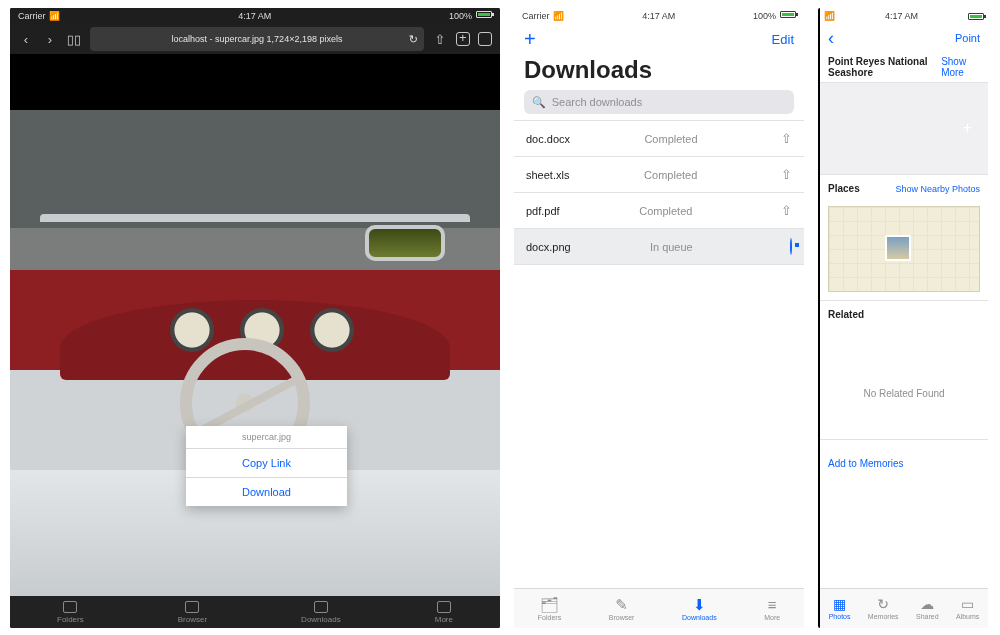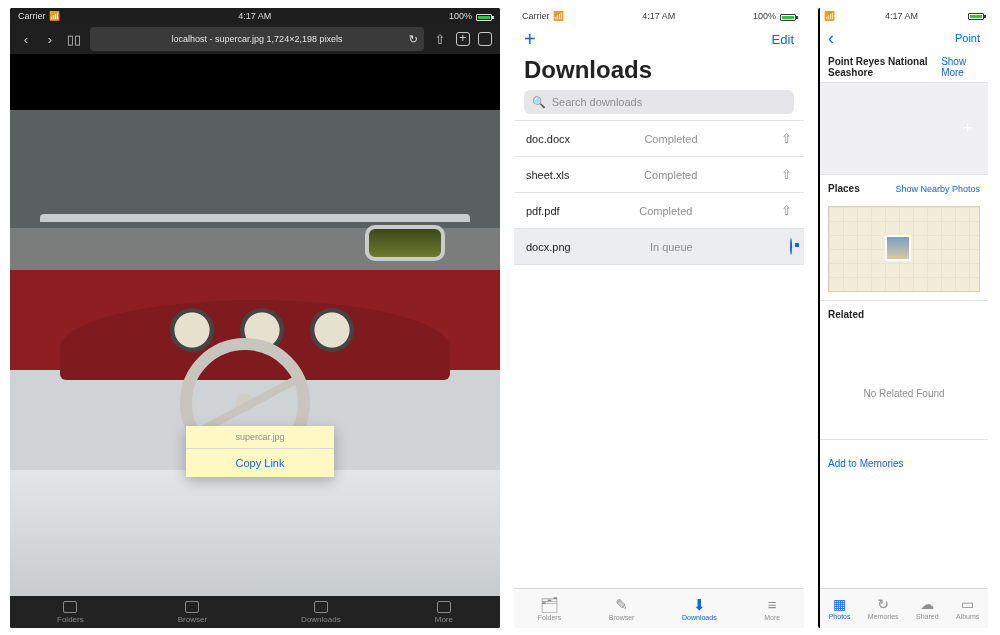--- a/index.html
+++ b/index.html
@@ -26,21 +26,21 @@
   .panel3 { width: 170px; height: 620px; border-left: 2px solid #000; }
 
   
   .statusbar {
     height: 16px;
     display:flex; align-items:center; justify-content:space-between;
     font-size: 9px; color:#3a3a3a;
     padding: 0 8px;
   }
   .panel1 .statusbar { color:#ddd; background:#1e1e1e; }
-  .statusbar .left, .statusbar .right { display:flex; align-items:flex-end; gap:4px; }
+  .statusbar .left, .statusbar .right { display:flex; align-items:flex-start; gap:4px; }
   .battery {
     width:16px;height:7px;border:1px solid currentColor;border-radius:1px;position:relative;
   }
   .battery::after{content:"";position:absolute;right:-3px;top:1px;width:2px;height:3px;background:currentColor;}
   .battery .fill{position:absolute;left:1px;top:1px;bottom:1px;width:12px;background:#3ac142;}
 
   
   .toolbar1 {
     height: 30px; background:#1f1f1f;
     display:flex; align-items:center; gap:8px;
@@ -84,22 +84,22 @@
   .wheel::after{transform:rotate(152deg);}
   .mirror{position:absolute;top:115px;right:55px;width:80px;height:36px;
     border-radius:10px;background:linear-gradient(#3b4a16,#6d7a2f);
     border:4px solid #c9cbcd;}
   .windshield{position:absolute;top:104px;left:30px;right:30px;height:8px;
     background:#c9ccce;border-radius:4px 4px 0 0;}
   .carbody{position:absolute;top:360px;left:0;right:0;height:150px;
     background:linear-gradient(#e3e6e8,#c2c7ca);}
 
   .context-menu{
-    position:absolute; left:176px; top:372px; width:148px;
-    background:#fef9c3; border-radius:0;
+    position:absolute; left:176px; top:372px; width:161px;
+    background:#ffffff; border-radius:0;
     box-shadow:0 4px 12px rgba(0,0,0,.25);
     font-size:11px; overflow:hidden;
   }
   .context-menu .hdr{
     color:#8e8e92;text-align:center;padding:6px 4px;border-bottom:1px solid #d9d9dc;font-size:9px;
   }
   .context-menu .item{
     color:#0a63ff;text-align:center;padding:8px 4px;border-bottom:1px solid #d9d9dc;
   }
   .context-menu .item:last-child{border-bottom:none;}
@@ -224,20 +224,21 @@
           <div class="gauge g2"></div>
           <div class="gauge g3"></div>
       </div>
       <div class="wheel"></div>
       <div class="carbody"></div>
     </div>
 
     <div class="context-menu">
       <div class="hdr">supercar.jpg</div>
       <div class="item">Copy Link</div>
+      <div class="item">Download</div>
     </div>
   </div>
 
   <div class="tabbar1">
     <div class="ti">
         <span class="ic"></span>
         <span>Folders</span>
       </div>
     <div class="ti">
         <span class="ic"></span>

